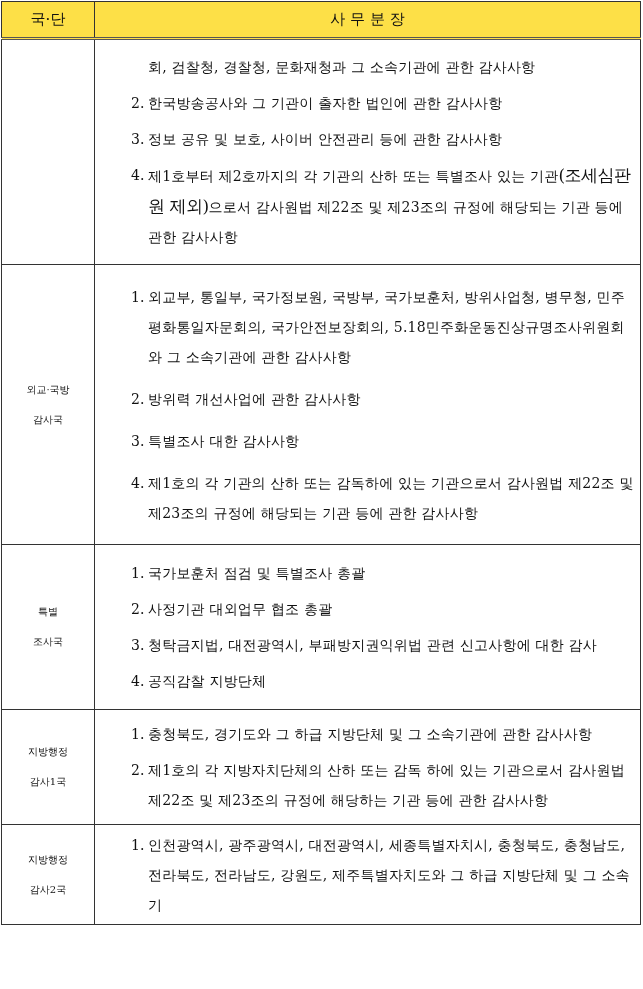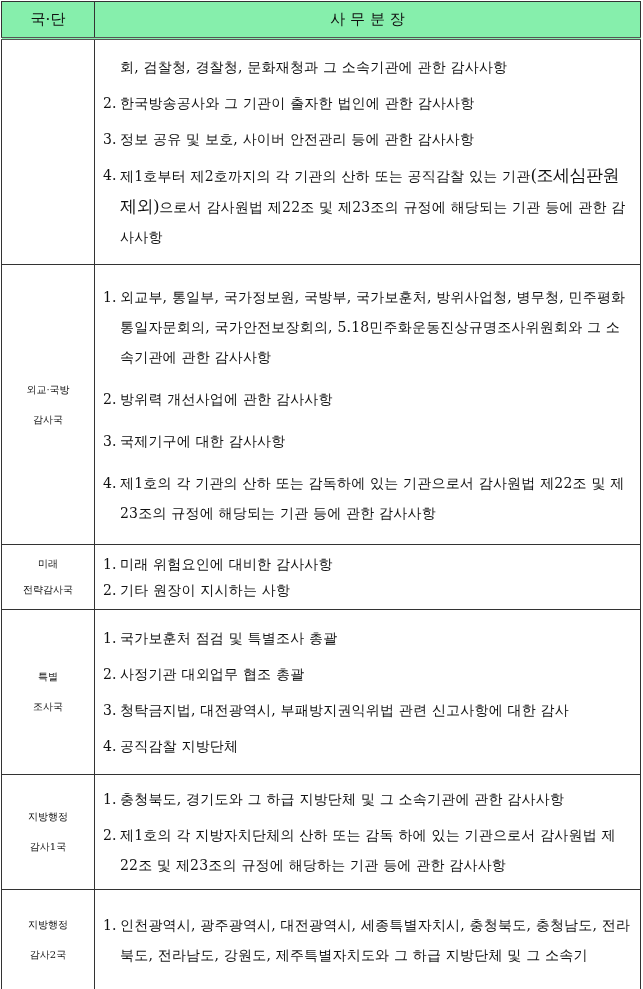--- a/index.html
+++ b/index.html
@@ -1,23 +1,23 @@
 <!DOCTYPE html>
 <html><head>
 <meta charset="utf-8">
 <style>
   html, body { margin: 0; padding: 0; background: #ffffff; }
   body { width: 643px; height: 989px; overflow: hidden; font-family: "DejaVu Serif", "Liberation Serif", serif; color: #111; }
   .tbl { position: absolute; left: 1px; top: 1px; width: 640px; border-collapse: collapse; table-layout: fixed; }
   .tbl td, .tbl th { border: 1px solid #333; padding: 0; vertical-align: middle; }
-  .tbl th { background: #86efac; height: 35px; font-size: 15px; font-weight: normal; text-align: center; border-bottom: 3px double #555; }
+  .tbl th { background: #fde047; height: 35px; font-size: 15px; font-weight: normal; text-align: center; border-bottom: 3px double #555; }
   .col-dept { width: 93px; }
   .dept { text-align: center; font-size: 10px; line-height: 30px; }
   .duty { font-size: 14px; line-height: 30px; padding: 4px 6px 4px 8px !important; letter-spacing: 0.2px; }
-  .item { display: flex; }
+  .item { display: flex; margin-left: 28px; }
   .item .num { flex: 0 0 17px; }
   .item .txt { flex: 1; }
   .gap { margin-bottom: 6px; }
   .tight { line-height: 26px; }
   .small { font-size: 17px; letter-spacing: -0.5px; }
 </style>
 </head>
 <body>
 
 <table class="tbl">
@@ -43,66 +43,50 @@
         <div class="item gap">
             <span class="num">2.</span>
             <span class="txt">한국방송공사와 그 기관이 출자한 법인에 관한 감사사항</span>
           </div>
         <div class="item gap">
             <span class="num">3.</span>
             <span class="txt">정보 공유 및 보호, 사이버 안전관리 등에 관한 감사사항</span>
           </div>
         <div class="item">
             <span class="num">4.</span>
-            <span class="txt"><span>제1호부터 제2호까지의 각 기관의 산하 또는 공직감찰 있는 기관</span><span class="small">(조세심판원 제외)</span><span>으로서 감사원법 제22조 및 제23조의 규정에 해당되는 기관 등에 관한 감사사항</span></span>
+            <span class="txt"><span>제1호부터 제2호까지의 각 기관의 산하 또는 특별조사 있는 기관</span><span class="small">(조세심판원 제외)</span><span>으로서 감사원법 제22조 및 제23조의 규정에 해당되는 기관 등에 관한 감사사항</span></span>
           </div>
       </td>
     </tr>
 
     <tr style="height:280px">
       <td class="dept">
           <div>외교·국방</div>
           <div>감사국</div>
         </td>
       <td class="duty">
         <div class="item gap">
             <span class="num">1.</span>
             <span class="txt">외교부, 통일부, 국가정보원, 국방부, 국가보훈처, 방위사업청, 병무청, 민주평화통일자문회의, 국가안전보장회의, 5.18민주화운동진상규명조사위원회와 그 소속기관에 관한 감사사항</span>
           </div>
         <div class="item gap" style="margin-top:12px">
             <span class="num">2.</span>
             <span class="txt">방위력 개선사업에 관한 감사사항</span>
           </div>
         <div class="item gap" style="margin-top:12px">
             <span class="num">3.</span>
-            <span class="txt">국제기구에 대한 감사사항</span>
+            <span class="txt">특별조사 대한 감사사항</span>
           </div>
         <div class="item" style="margin-top:12px">
             <span class="num">4.</span>
             <span class="txt">제1호의 각 기관의 산하 또는 감독하에 있는 기관으로서 감사원법 제22조 및 제23조의 규정에 해당되는 기관 등에 관한 감사사항</span>
           </div>
       </td>
     </tr>
 
-    <tr style="height:65px">
-      <td class="dept tight">
-          <div>미래</div>
-          <div>전략감사국</div>
-        </td>
-      <td class="duty tight">
-        <div class="item">
-            <span class="num">1.</span>
-            <span class="txt">미래 위험요인에 대비한 감사사항</span>
-          </div>
-        <div class="item">
-            <span class="num">2.</span>
-            <span class="txt">기타 원장이 지시하는 사항</span>
-          </div>
-      </td>
-    </tr>
 
     <tr style="height:165px">
       <td class="dept">
           <div>특별</div>
           <div>조사국</div>
         </td>
       <td class="duty">
         <div class="item gap">
             <span class="num">1.</span>
             <span class="txt">국가보훈처 점검 및 특별조사 총괄</span>

